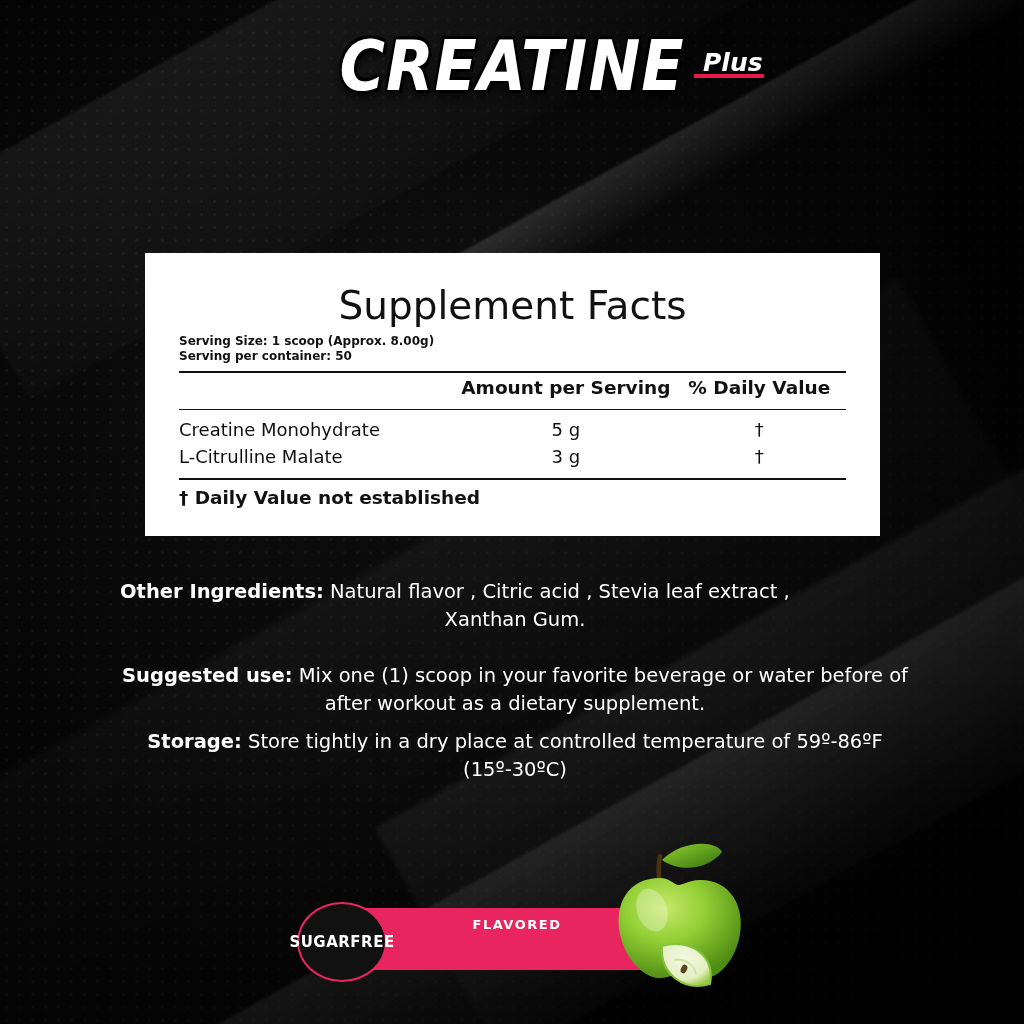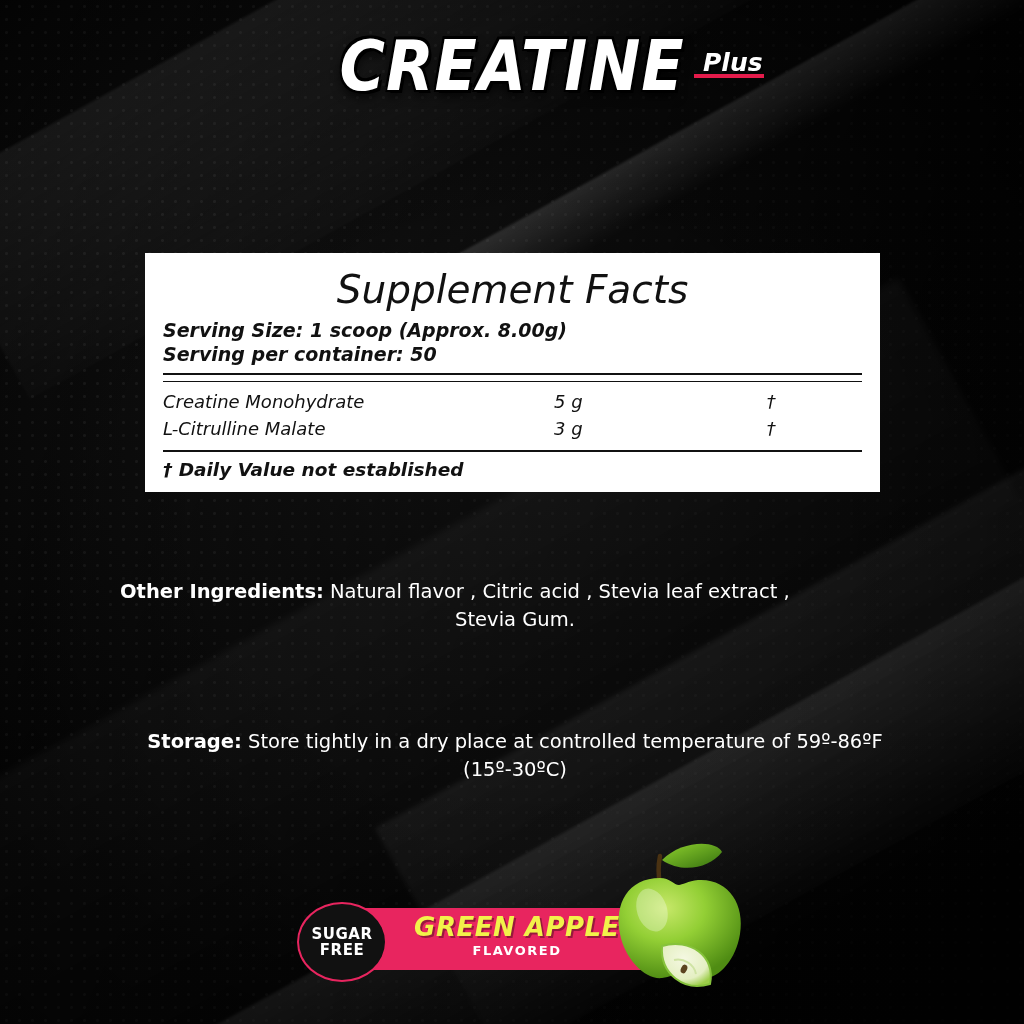--- a/index.html
+++ b/index.html
@@ -149,36 +149,35 @@
 
   
   .facts {
     position: absolute;
     left: 145px;
     top: 253px;
     width: 735px;
     background: #ffffff;
     color: #111;
     box-sizing: border-box;
-    padding: 0;
+    padding: 16px;
     z-index: 6;
-    font-style: italic;
   }
   .facts-title {
     text-align: center;
     font-family: "DejaVu Sans", sans-serif;
     font-size: 39px;
     font-weight: normal;
     padding: 14px 0 6px;
     letter-spacing: 0px;
   }
   .serv {
     font-family: "DejaVu Sans", sans-serif;
     font-weight: bold;
-    font-size: 19px;
+    font-size: 12px;
     padding-left: 18px;
     line-height: 1.28;
   }
   .rule {
     height: 2px;
     background: #111;
     margin: 6px 18px 0 18px;
   }
   .rule.thin { height: 1.5px; }
   .facts-table {
@@ -273,21 +272,20 @@
   .sugar-free {
     position: absolute;
     left: 0;
     top: 0;
     width: 86px;
     height: 76px;
     border-radius: 50%;
     background: #111;
     border: 2.5px solid #e8255f;
     display: flex;
-    flex-direction: column;
     align-items: center;
     justify-content: center;
   }
   .sugar-free span {
     font-family: "DejaVu Sans", sans-serif;
     font-weight: bold;
     font-size: 15px;
     color: #ffffff;
     line-height: 1.1;
     letter-spacing: 0.5px;
@@ -324,20 +322,29 @@
       <span class="title-plus">Plus</span>
       <span class="plus-underline"></span>
     </div>
   </div>
 
   <div class="facts">
     <div class="facts-title">Supplement Facts</div>
     <div class="serv">Serving Size: 1 scoop (Approx. 8.00g)</div>
     <div class="serv">Serving per container: 50</div>
     <div class="rule"></div>
+    <table class="facts-table">
+      <thead>
+        <tr>
+          <th class="lead" style="width:42%"></th>
+          <th style="width:32%">Amount per Serving</th>
+          <th style="width:26%">% Daily Value</th>
+        </tr>
+      </thead>
+    </table>
     <div class="rule thin"></div>
     <table class="facts-table" style="margin-top:6px">
       <tbody>
         <tr>
           <td class="lead" style="width:42%">Creatine Monohydrate</td>
           <td style="width:32%">5 g</td>
           <td style="width:26%">†</td>
         </tr>
         <tr>
           <td class="lead">L-Citrulline Malate</td>
@@ -348,23 +355,27 @@
     </table>
     <div class="rule thin" style="margin-top:8px"></div>
     <div class="footnote">†  Daily Value not established</div>
   </div>
 
   <div class="copy other">
     <div>
       <b>Other Ingredients:</b>
       <span>Natural flavor , Citric acid , Stevia leaf extract ,</span>
     </div>
-    <span class="indent">Stevia Gum.</span>
-  </div>
-
+    <span class="indent">Xanthan Gum.</span>
+  </div>
+
+  <div class="copy use">
+    <b>Suggested use:</b>
+    <span>Mix one (1)  scoop in your favorite beverage or water before of after workout as a dietary supplement.</span>
+  </div>
 
   <div class="copy storage">
     <b>Storage:</b>
     <span>Store tightly in a dry place at controlled temperature of 59º-86ºF (15º-30ºC)</span>
   </div>
 
   <div class="apple-wrap">
     <svg viewBox="0 0 200 160" width="200" height="160">
       <defs>
         <radialGradient id="appleGrad" cx="38%" cy="30%" r="72%">
@@ -400,21 +411,20 @@
 
       <path d="M62 108 C90 100, 116 118, 110 146 C84 154, 60 136, 62 108 Z" fill="url(#sliceGrad)" stroke="#86c23c" stroke-width="2"></path>
       <path d="M74 122 C84 120, 94 126, 96 136" stroke="#cfe3a4" stroke-width="2" fill="none"></path>
       <ellipse cx="84" cy="131" rx="3" ry="4.5" fill="#5b4420" transform="rotate(25 84 131)"></ellipse>
     </svg>
   </div>
 
   <div class="badges">
     <div class="flavor-banner"></div>
     <div class="flavor-text">
-      <span class="flavor-main">GREEN APPLE</span>
       <span class="flavor-sub">FLAVORED</span>
     </div>
     <div class="sugar-free">
       <span>SUGAR</span>
       <span>FREE</span>
     </div>
   </div>
 
 </div>
 

